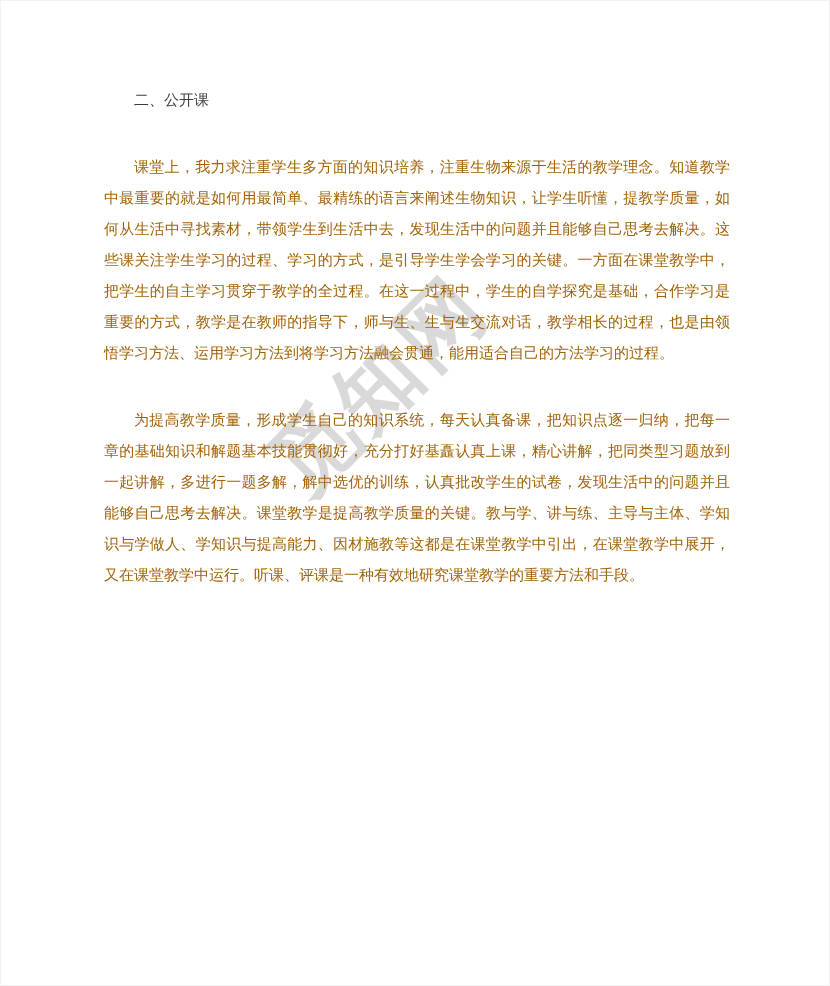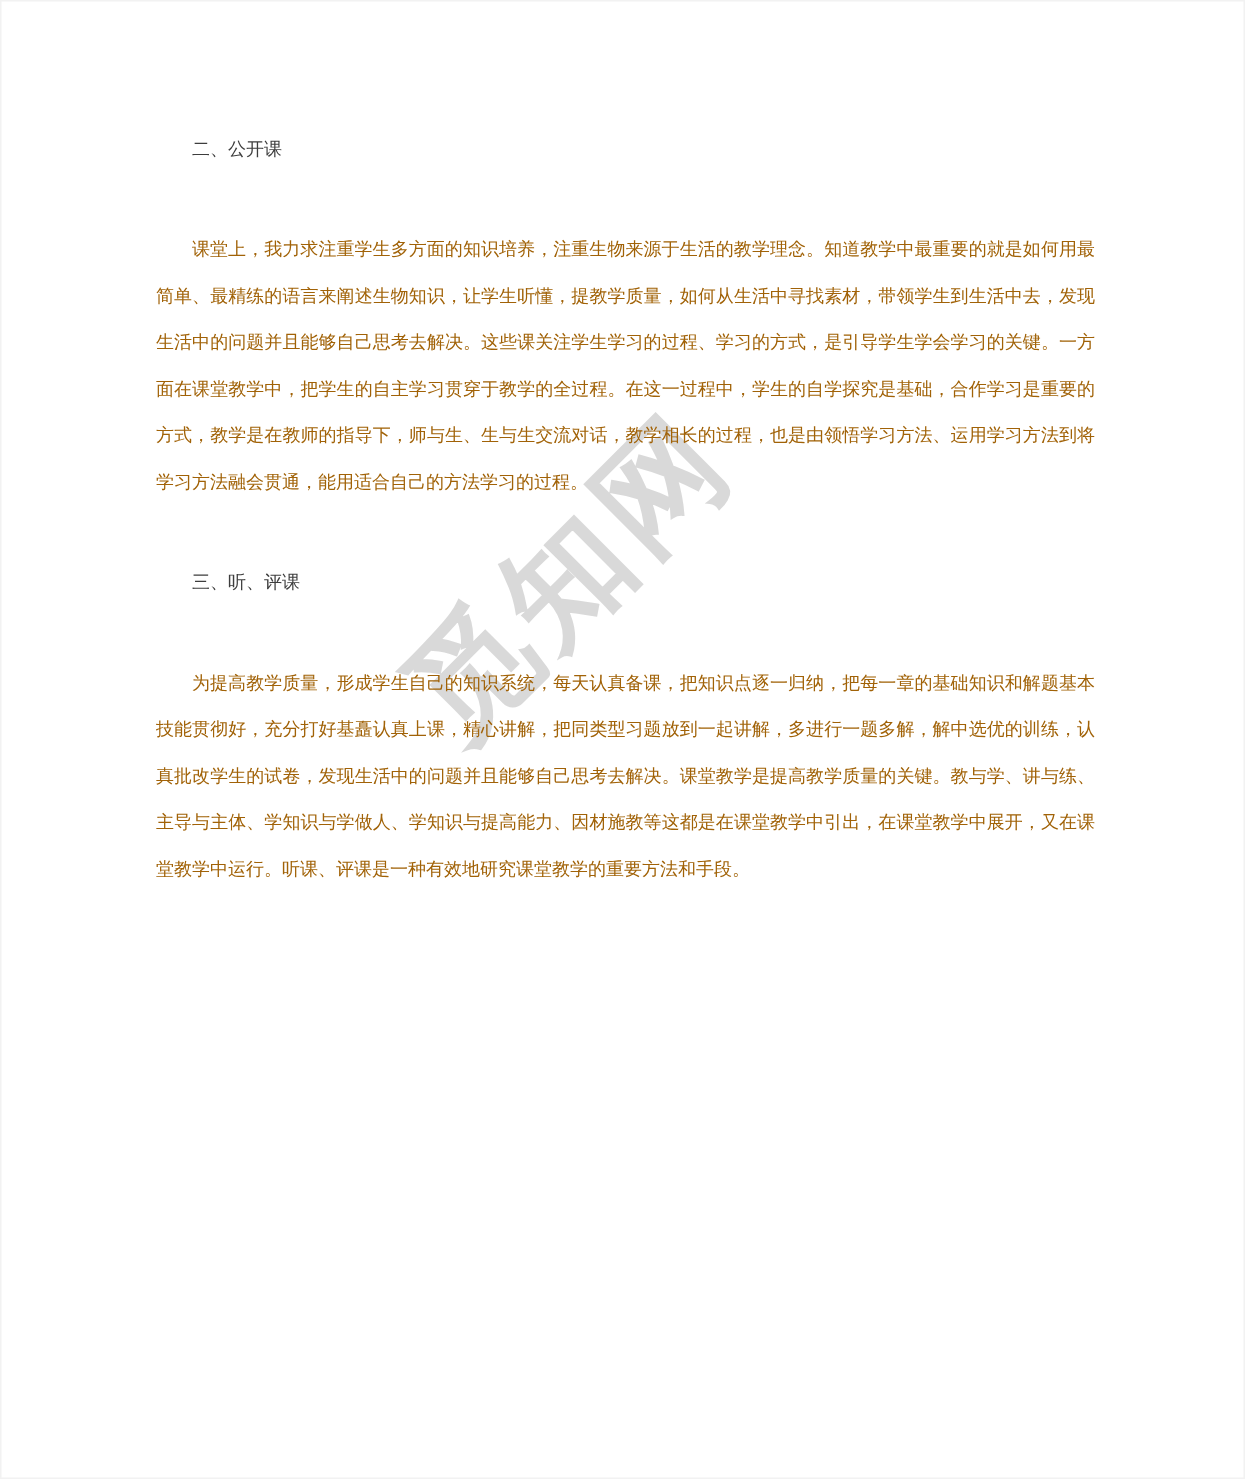--- a/index.html
+++ b/index.html
@@ -32,21 +32,21 @@
     user-select: none;
     z-index: 1;
   }
   .content {
     position: absolute;
     left: 104px;
     top: 48px;
     width: 626px;
     z-index: 2;
     color: #3d3d3d;
-    font-size: 12px;
+    font-size: 15px;
   }
   .heading {
     margin: 36px 0 36px 0;
     line-height: 31px;
     text-indent: 2em;
     font-weight: 400;
     color: #3d3d3d;
   }
   .para {
     margin: 36px 0 36px 0;
@@ -58,16 +58,15 @@
   }
 </style>
 </head>
 <body>
 
 <div class="page">
   <div class="watermark">觅知网</div>
   <div class="content" id="content">
       <div class="heading">二、公开课</div>
       <p class="para">课堂上，我力求注重学生多方面的知识培养，注重生物来源于生活的教学理念。知道教学中最重要的就是如何用最简单、最精练的语言来阐述生物知识，让学生听懂，提教学质量，如何从生活中寻找素材，带领学生到生活中去，发现生活中的问题并且能够自己思考去解决。这些课关注学生学习的过程、学习的方式，是引导学生学会学习的关键。一方面在课堂教学中，把学生的自主学习贯穿于教学的全过程。在这一过程中，学生的自学探究是基础，合作学习是重要的方式，教学是在教师的指导下，师与生、生与生交流对话，教学相长的过程，也是由领悟学习方法、运用学习方法到将学习方法融会贯通，能用适合自己的方法学习的过程。</p>
-      <div class="heading">三、听、评课</div>
       <p class="para">为提高教学质量，形成学生自己的知识系统，每天认真备课，把知识点逐一归纳，把每一章的基础知识和解题基本技能贯彻好，充分打好基矗认真上课，精心讲解，把同类型习题放到一起讲解，多进行一题多解，解中选优的训练，认真批改学生的试卷，发现生活中的问题并且能够自己思考去解决。课堂教学是提高教学质量的关键。教与学、讲与练、主导与主体、学知识与学做人、学知识与提高能力、因材施教等这都是在课堂教学中引出，在课堂教学中展开，又在课堂教学中运行。听课、评课是一种有效地研究课堂教学的重要方法和手段。</p>
     </div>
 </div>
 
 </body></html>

